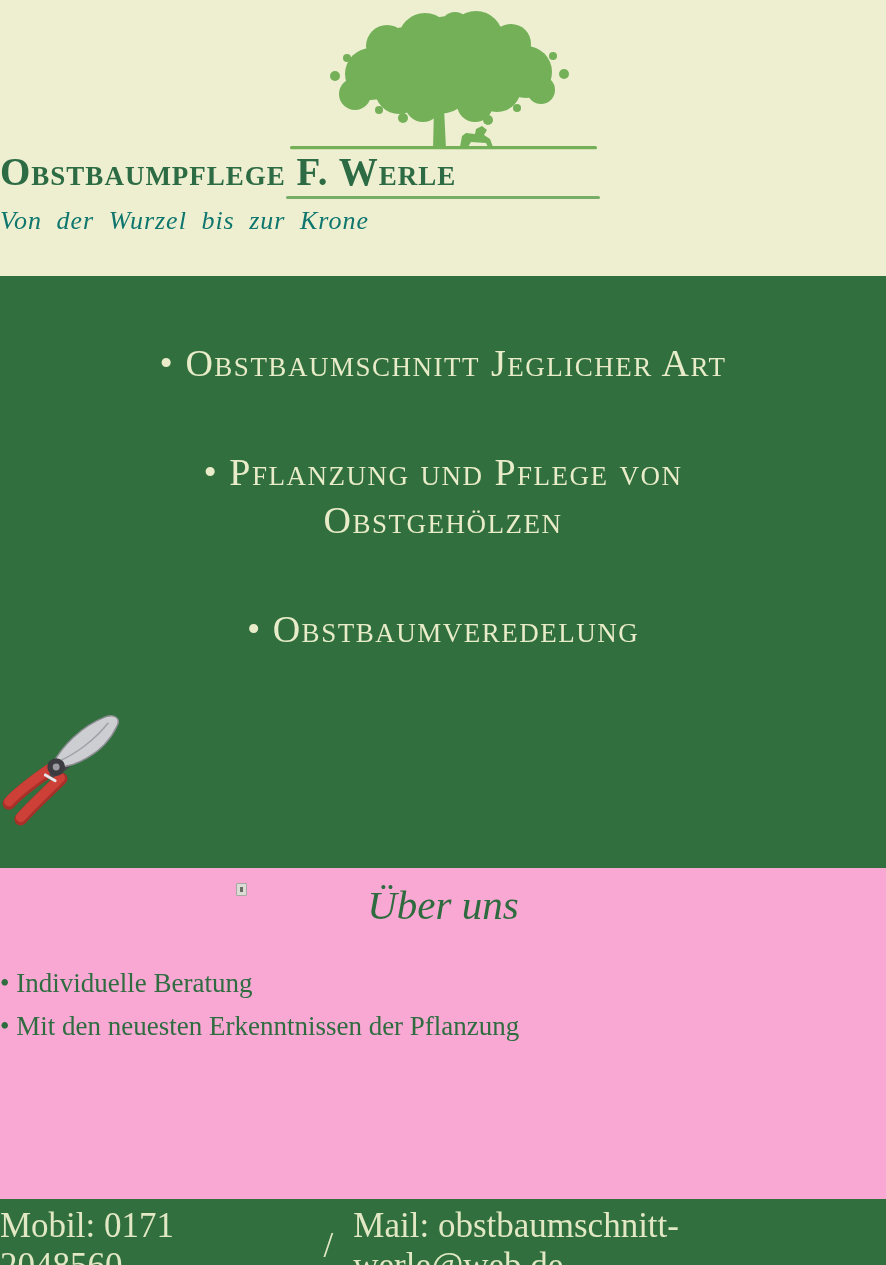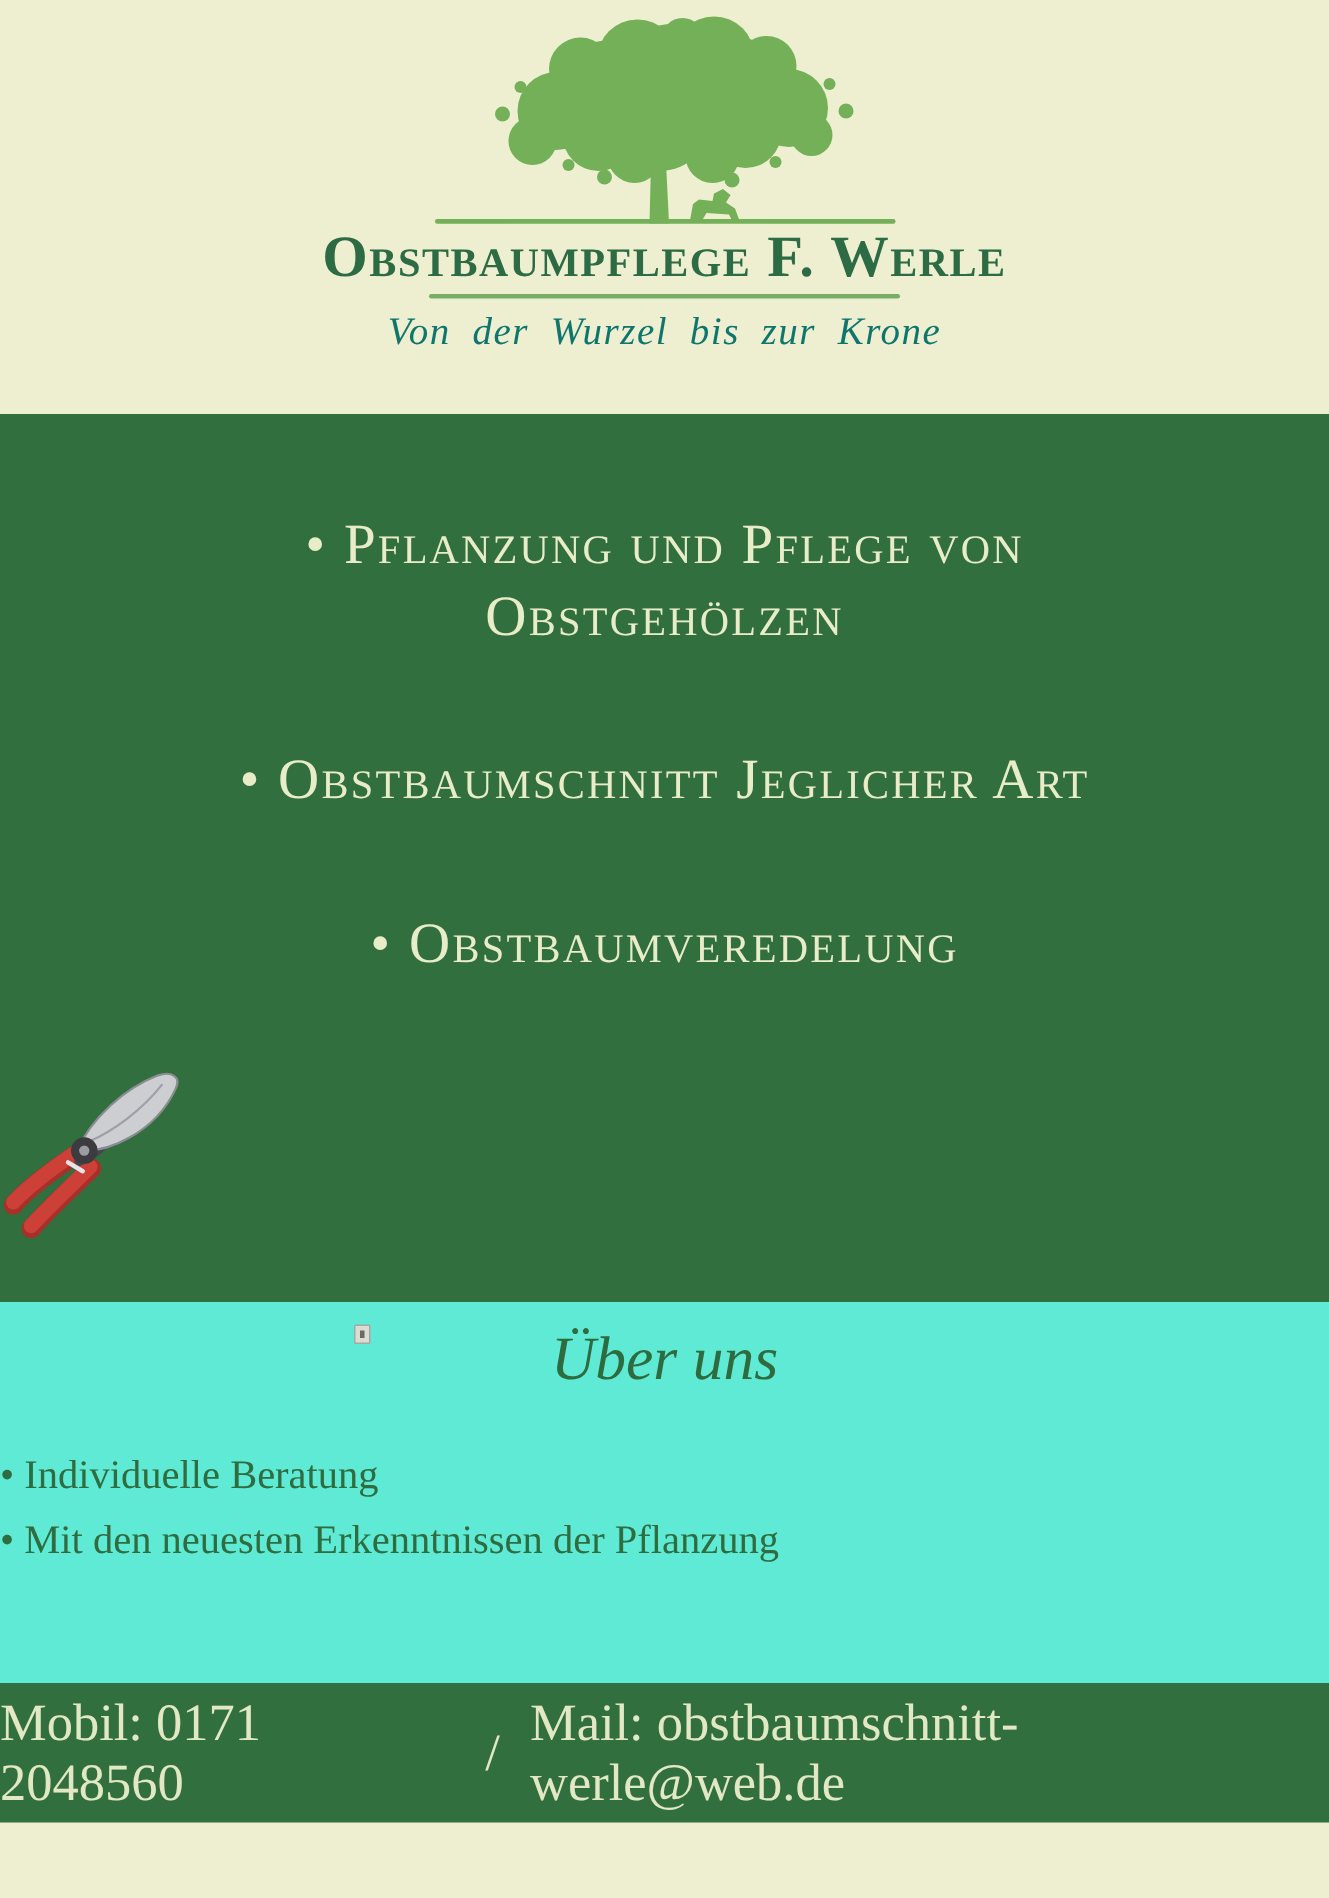--- a/index.html
+++ b/index.html
@@ -5,21 +5,21 @@
   html, body { margin: 0; padding: 0; }
   body {
     width: 886px; height: 1265px;
     position: relative;
     overflow: hidden;
     background: #edefd0;
     font-family: "Liberation Serif", "DejaVu Serif", serif;
   }
 
   
-  .header { height: 266px; background: #edefd0; text-align: center; }
+  .header { height: 266px; background: #edefd0; }
   .logo-svg { display: block; margin: 10px auto 0; }
   .company-title {
     margin: 0;
     font-variant: small-caps;
     font-weight: 600;
     font-size: 39px;
     line-height: 40px;
     color: #2d6b44;
     letter-spacing: 1px;
   }
@@ -53,22 +53,22 @@
     letter-spacing: 1.5px;
     text-align: center;
     color: #e9ecc8;
     white-space: pre-line;
     margin: 0 40px 61px;
   }
   .shears-svg { position: absolute; left: 2px; top: 434px; }
 
   
   .about {
-    height: 254px;
-    background: #5eead4;
+    height: 331px;
+    background: #f9a8d4;
     box-sizing: border-box;
     padding-top: 11px;
   }
   .about-heading {
     margin: 0;
     text-align: center;
     font-style: italic;
     font-weight: normal;
     font-size: 41px;
     line-height: 52px;
@@ -155,23 +155,23 @@
   </svg>
 
   <h1 class="company-title">Obstbaumpflege F. Werle</h1>
 
   <div class="title-divider"></div>
 
   <div class="tagline">Von der Wurzel bis zur Krone</div>
 </div>
 
 <div class="services">
+  <div class="service-item">• Obstbaumschnitt Jeglicher Art</div>
   <div class="service-item">• Pflanzung und Pflege von
 Obstgehölzen</div>
-  <div class="service-item">• Obstbaumschnitt Jeglicher Art</div>
   <div class="service-item">• Obstbaumveredelung</div>
 
   <svg class="shears-svg" width="128" height="120" viewBox="0 0 130 122" xmlns="http://www.w3.org/2000/svg">
 
     <path d="M60,70 C48,82 32,96 19,111" stroke="#a83029" stroke-width="13" stroke-linecap="round" fill="none"></path>
     <path d="M59,69 C47,81 32,95 19,109" stroke="#cc4038" stroke-width="10" stroke-linecap="round" fill="none"></path>
 
     <path d="M49,61 C36,70 18,82 7,95" stroke="#a83029" stroke-width="13" stroke-linecap="round" fill="none"></path>
     <path d="M48,60 C35,69 18,81 7,93" stroke="#cc4038" stroke-width="10" stroke-linecap="round" fill="none"></path>
 

